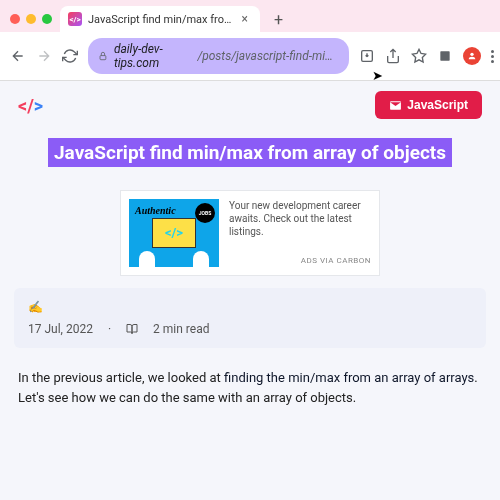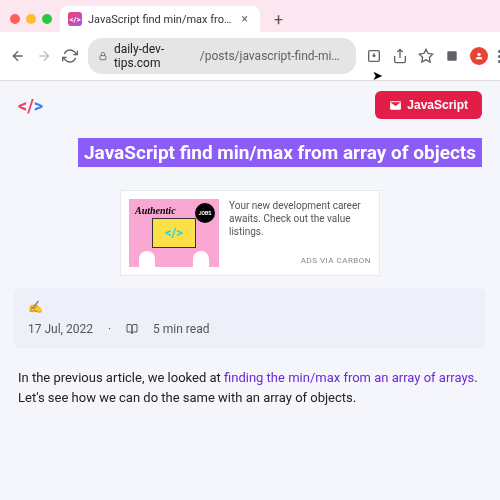--- a/index.html
+++ b/index.html
@@ -14,60 +14,60 @@
   .tab { background: #fff; border-radius: 8px 8px 0 0; padding: 6px 12px 6px 8px; display: flex; align-items: center; gap: 6px; font-size: 11px; color: #333; max-width: 200px; }
   .tab-favicon { width: 14px; height: 14px; background: linear-gradient(135deg,#f43f5e,#a855f7); border-radius: 3px; display:flex; align-items:center; justify-content:center; font-size:8px; color:white; font-weight:bold;}
   .tab-title { white-space: nowrap; overflow: hidden; text-overflow: ellipsis; flex:1; }
   .tab-close { font-size: 12px; color: #666; }
   .new-tab { font-size: 16px; color: #555; padding: 0 6px; }
   
   .addr-bar { background: #fff; padding: 6px 10px; display: flex; align-items: center; gap: 10px; border-bottom: 1px solid #ddd; }
   .nav-icon { width: 16px; height: 16px; color: #5f6368; display: flex; align-items: center; justify-content: center; }
   .nav-icon svg { width: 16px; height: 16px; }
   .disabled { opacity: 0.4; }
-  .url-field { flex: 1; background: #e5e5e5; border-radius: 14px; padding: 4px 10px; display: flex; align-items: center; gap: 6px; font-size: 12px; color: #5f6368; }
+  .url-field { flex: 1; background: #c4b5fd; border-radius: 14px; padding: 4px 10px; display: flex; align-items: center; gap: 6px; font-size: 12px; color: #5f6368; font-style: italic; }
   .url-field .domain { color: #202124; }
   .url-field .path { color: #5f6368; overflow:hidden; text-overflow:ellipsis; white-space:nowrap;}
   .lock { width: 12px; height: 12px; }
   .right-icons { display: flex; gap: 10px; align-items: center; }
   .avatar-small { width: 18px; height: 18px; border-radius: 50%; background: #ea4335; color: white; display: flex; align-items: center; justify-content: center; font-size: 10px; }
   .menu-dots { display: flex; flex-direction: column; gap: 2px; }
   .menu-dots span { width: 3px; height: 3px; background: #5f6368; border-radius: 50%; }
   
   .page { background: #f5f6fb; height: calc(500px - 64px); overflow: hidden; }
   .site-header { display: flex; justify-content: space-between; align-items: center; padding: 10px 18px; }
   .logo { font-size: 18px; font-weight: bold; }
   .logo .red-b { color: #f43f5e; }
   .logo .blue-b { color: #3b82f6; }
   .subscribe-btn { background: #e11d48; color: white; border: none; border-radius: 6px; padding: 7px 14px; font-size: 12px; font-weight: 600; display: flex; align-items: center; gap: 5px; cursor: pointer; }
   .subscribe-btn svg { width: 13px; height: 13px; fill: white; }
   .cursor { position: absolute; top: 68px; left: 372px; font-size: 13px; color: #000; }
   
-  .hero { text-align: right; padding: 10px 18px 14px; }
+  .hero { text-align: center; padding: 10px 4px 14px; }
   .hero h1 { display: inline; background: #8b5cf6; color: white; font-size: 19px; font-weight: 700; padding: 3px 6px; line-height: 1.5; box-decoration-break: clone; -webkit-box-decoration-break: clone;}
   .likes { display: flex; align-items: center; justify-content: center; gap: 6px; margin-top: 14px; font-size: 11px; font-weight: 600; color: #333; }
   .like-avatar { width: 16px; height: 16px; border-radius: 50%; background: linear-gradient(45deg,#8b4513,#d2691e); border:1px solid #fff;}
   
   .ad-card { background: white; border: 1px solid #e5e7eb; margin: 8px auto; max-width: 260px; display: flex; padding: 8px; gap: 10px; font-size: 10px; }
-  .ad-img { width: 90px; height: 68px; background: #f9a8d4; display: flex; align-items: center; justify-content: center; position: relative; flex-shrink: 0; }
+  .ad-img { width: 90px; height: 68px; background: #0ea5e9; display: flex; align-items: center; justify-content: center; position: relative; flex-shrink: 0; }
   .ad-img .screen { width: 44px; height: 30px; background: #fde047; display: flex; align-items: center; justify-content: center; font-size: 13px; font-weight: bold; color: #22d3ee; border:1px solid #333;}
   .ad-img .hand { position:absolute; bottom:-2px; width:16px; height:18px; background:white; border-radius:8px 8px 0 0;}
   .ad-img .hand.l{left:10px;} .ad-img .hand.r{right:10px;}
   .ad-img .jobs-badge{position:absolute;top:4px;right:4px;width:20px;height:20px;background:#000;border-radius:50%;color:white;font-size:5px;display:flex;align-items:center;justify-content:center;font-weight:bold;}
   .ad-img .auth{position:absolute;top:6px;left:6px;font-family:cursive;font-size:10px;font-style:italic;color:#000;font-weight:bold;}
   .ad-text { display: flex; flex-direction: column; justify-content: space-between; color: #555; line-height: 1.3; }
   .ad-attribution { font-size: 8px; letter-spacing: 0.5px; color: #888; text-align: right; }
   
   .meta-box { background: #eef0f9; margin: 12px 14px; border-radius: 6px; padding: 12px 14px; font-size: 12px; color: #333; }
   .meta-title { display: flex; gap: 10px; align-items: center; margin-bottom: 8px; }
   .meta-sub { display: flex; gap: 15px; align-items: center; color: #555; }
   .meta-sub svg { width: 12px; height: 12px; }
   
   .article-body { padding: 8px 18px; font-size: 13px; line-height: 1.6; color: #222; }
-  .article-body a { color: #6d28d9; text-decoration: none; }
+  .article-body a { color: #0f172a; text-decoration: none; }
   .article-body p { margin-bottom: 12px; }
 </style>
 </head>
 <body>
 
 <div class="chrome-top">
   <div class="traffic">
     <div class="dot red"></div>
     <div class="dot yellow"></div>
     <div class="dot green"></div>
@@ -160,36 +160,36 @@
 
   <div class="ad-card">
     <div class="ad-img">
       <span class="auth">Authentic</span>
       <span class="jobs-badge">JOBS</span>
       <div class="screen">&lt;/&gt;</div>
       <div class="hand l"></div>
         <div class="hand r"></div>
     </div>
     <div class="ad-text">
-      <span>Your new development career awaits. Check out the value listings.</span>
+      <span>Your new development career awaits. Check out the latest listings.</span>
       <span class="ad-attribution">ADS VIA CARBON</span>
     </div>
   </div>
 
   <div class="meta-box">
     <div class="meta-title">
       <span>✍️</span>
     </div>
     <div class="meta-sub">
       <span>17 Jul, 2022</span>
       <span>·</span>
       <svg viewBox="0 0 24 24" fill="none" stroke="currentColor" stroke-width="2">
           <path d="M2 3h6a4 4 0 014 4v14a3 3 0 00-3-3H2zM22 3h-6a4 4 0 00-4 4v14a3 3 0 013-3h7z"></path>
         </svg>
-      <span>5 min read</span>
+      <span>2 min read</span>
     </div>
   </div>
 
   <div class="article-body">
     <p>
       <span>In the previous article, we looked at </span><a href="#">finding the min/max from an array of arrays</a><span>. Let's see how we can do the same with an array of objects.</span>
     </p>
   </div>
 </div>
 

